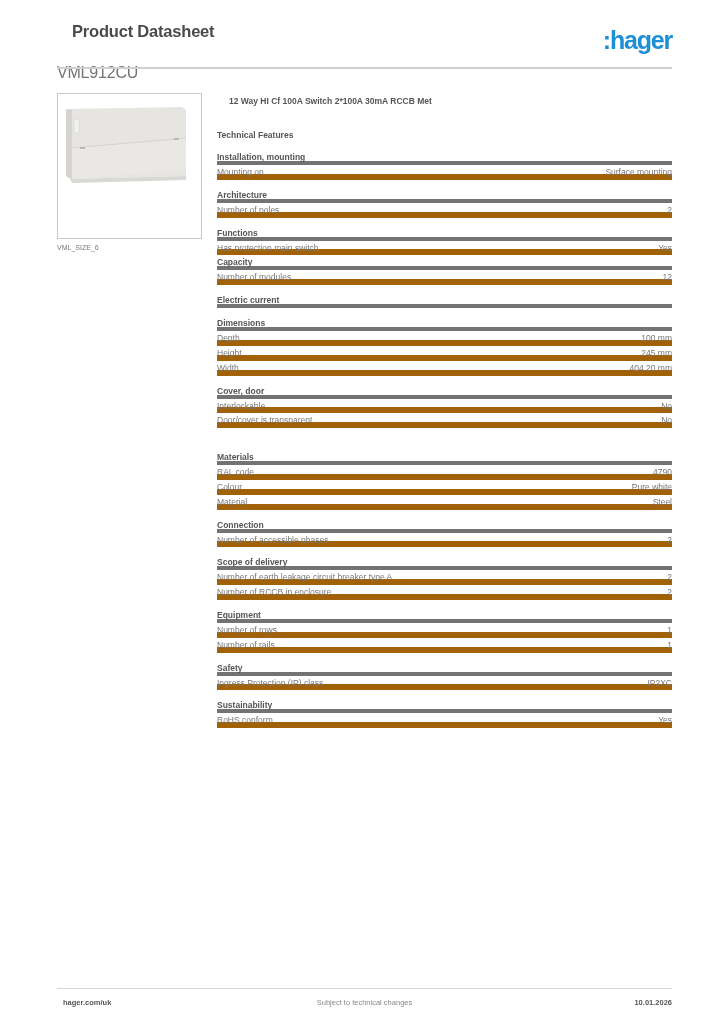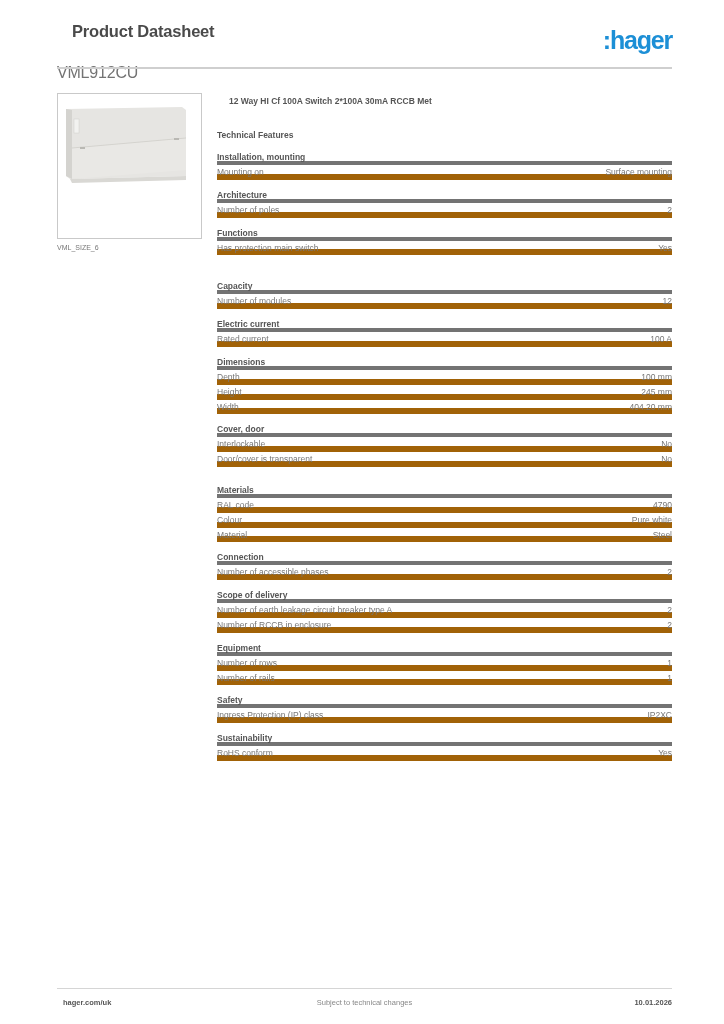--- a/index.html
+++ b/index.html
@@ -72,33 +72,29 @@
           <span class="v">2</span>
         </div>
       </div>
       <div style="margin-top: 10px;">
         <div class="group-title">Functions</div>
         <div class="row">
           <span>Has protection main switch</span>
           <span class="v">Yes</span>
         </div>
       </div>
-      <div style="margin-top: 26px;">
+      <div style="margin-top: 2px;">
         <div class="group-title">Capacity</div>
         <div class="row">
           <span>Number of modules</span>
           <span class="v">12</span>
         </div>
       </div>
       <div style="margin-top: 10px;">
         <div class="group-title">Electric current</div>
-        <div class="row">
-          <span>Rated current</span>
-          <span class="v">100 A</span>
-        </div>
       </div>
       <div style="margin-top: 10px;">
         <div class="group-title">Dimensions</div>
         <div class="row">
           <span>Depth</span>
           <span class="v">100 mm</span>
         </div>
         <div class="row">
           <span>Height</span>
           <span class="v">245 mm</span>
@@ -112,21 +108,21 @@
         <div class="group-title">Cover, door</div>
         <div class="row">
           <span>Interlockable</span>
           <span class="v">No</span>
         </div>
         <div class="row">
           <span>Door/cover is transparent</span>
           <span class="v">No</span>
         </div>
       </div>
-      <div style="margin-top: 18px;">
+      <div style="margin-top: 24px;">
         <div class="group-title">Materials</div>
         <div class="row">
           <span>RAL code</span>
           <span class="v">4790</span>
         </div>
         <div class="row">
           <span>Colour</span>
           <span class="v">Pure white</span>
         </div>
         <div class="row">

